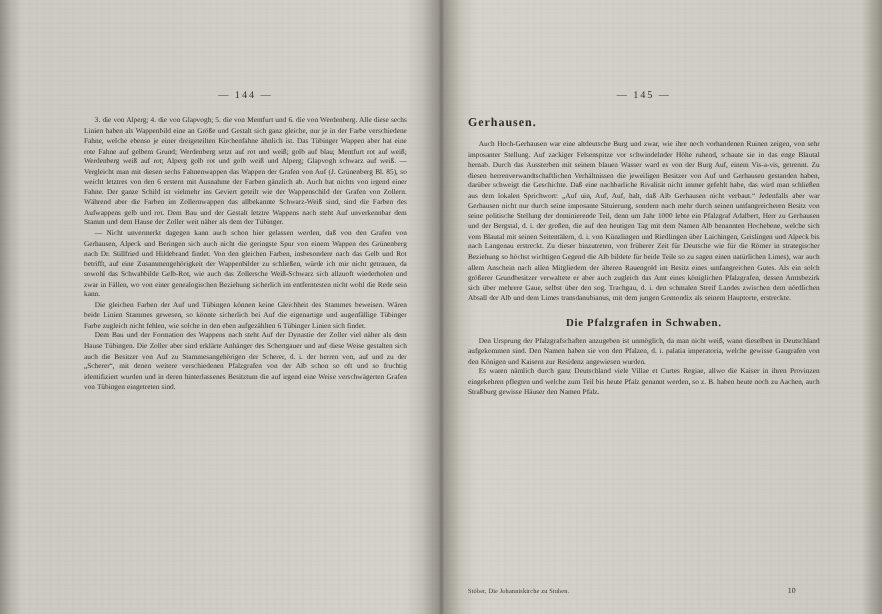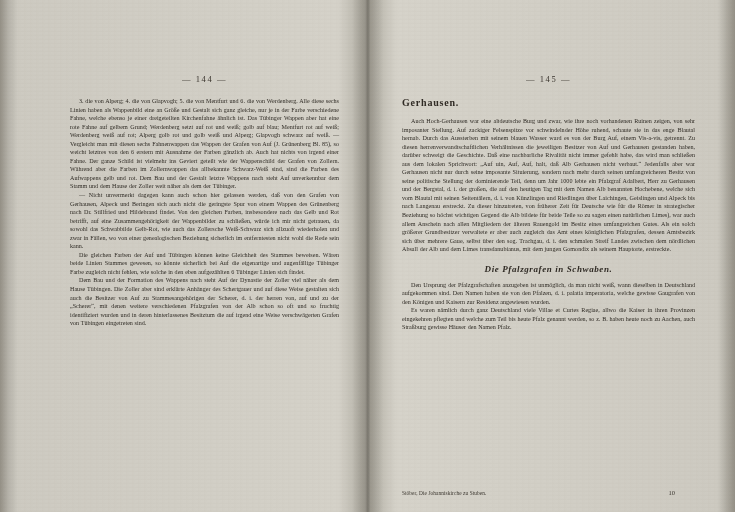--- a/index.html
+++ b/index.html
@@ -32,21 +32,21 @@
     padding: 26px 0 10px 0;
     margin-top: 48px;
   }
   .page-left {
     left: 0;
     width: 367px;
     padding-left: 70px;
     padding-right: 28px;
   }
   .page-right {
-    left: 368px;
+    left: 356px;
     width: 367px;
     padding-left: 34px;
     padding-right: 40px;
   }
   .folio {
     text-align: center;
     font-size: 8.5px;
     letter-spacing: 1.6px;
     color: #3a352e;
     margin-bottom: 13px;
@@ -60,21 +60,20 @@
     color: #2f2a24;
     margin: 0 0 9px 0;
   }
   .section-title {
     text-align: center;
     font-size: 9px;
     font-weight: bold;
     letter-spacing: 0.6px;
     color: #2f2a24;
     margin: 10px 0 7px 0;
-    font-style: italic;
   }
   .col {
     column-count: 1;
   }
   p.body {
     margin: 0;
     font-size: 6.1px;
     line-height: 8.55px;
     text-align: justify;
     color: #2e2a24;

